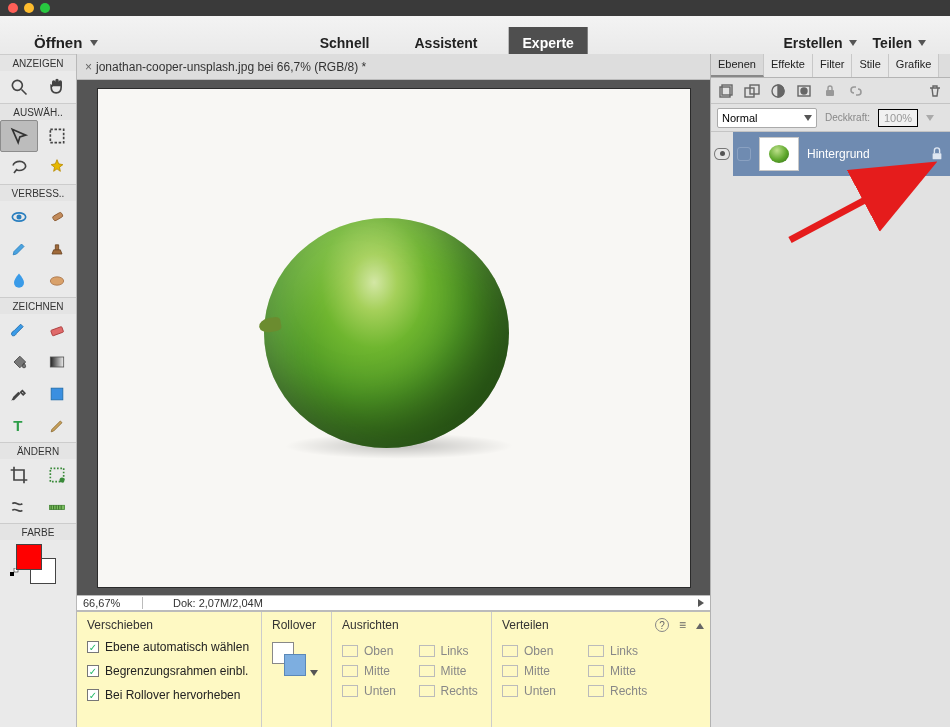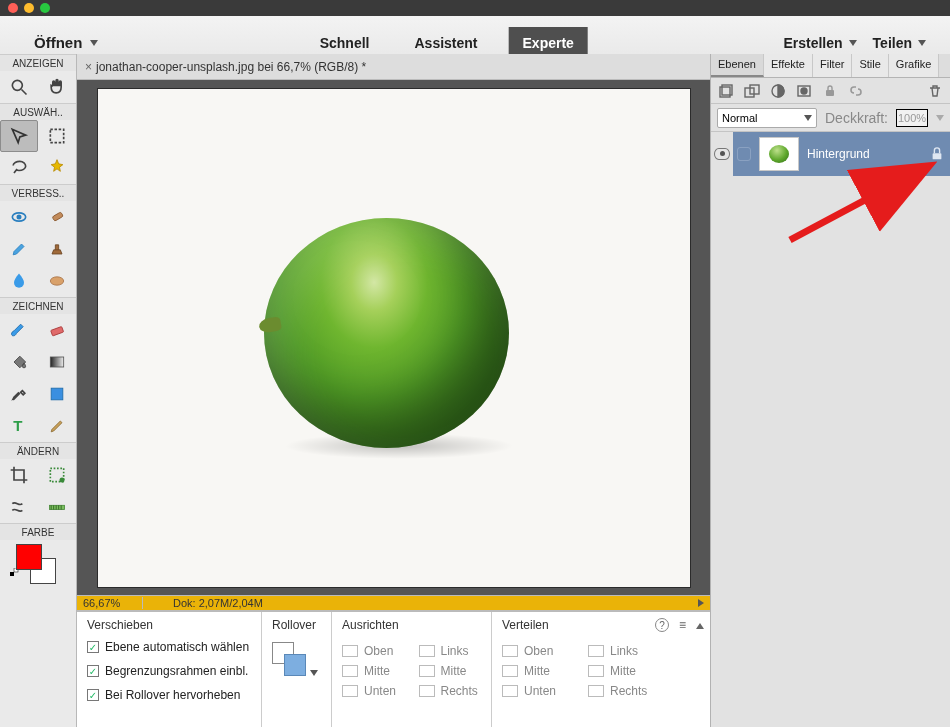--- a/index.html
+++ b/index.html
@@ -43,27 +43,27 @@
     
     .canvas-area { position: absolute; left: 77px; top: 80px; right: 240px; height: 515px; background: #555; display: flex; align-items: center; justify-content: center; }
     .canvas { width: 592px; height: 498px; background: #f8f7f4; box-shadow: 0 0 0 1px #2b2b2b; display: flex; align-items: center; justify-content: center; }
     
     .lime-wrap { position: relative; width: 300px; height: 280px; }
     .lime { position: absolute; left: 20px; top: 20px; width: 245px; height: 230px; border-radius: 50%; background: radial-gradient(ellipse at 45% 28%, #d3e7a5 0%, #a5d05a 12%, #6fb62f 28%, #4f9a25 50%, #3b7d1f 72%, #2d5f16 100%); box-shadow: inset -30px -35px 50px rgba(0,0,0,.35), inset 20px 20px 40px rgba(255,255,255,.15); }
     .lime::after { content:""; position:absolute; left:-5px; top:100px; width:22px; height:14px; background:#6b8c2f; border-radius:60% 30% 30% 60%; transform:rotate(-10deg); }
     .lime-shadow { position: absolute; left: 40px; top: 235px; width: 230px; height: 26px; background: radial-gradient(ellipse at center, rgba(0,0,0,.22), rgba(0,0,0,0) 70%); border-radius: 50%; }
 
     
-    .statusbar { position: absolute; left: 77px; top: 595px; right: 240px; height: 16px; background: #eab308; border-top: 1px solid #bbb; border-bottom: 1px solid #bbb; display: flex; align-items: center; font-size: 11px; color: #333; padding: 0 6px; }
+    .statusbar { position: absolute; left: 77px; top: 595px; right: 240px; height: 16px; background: #ffffff; border-top: 1px solid #bbb; border-bottom: 1px solid #bbb; display: flex; align-items: center; font-size: 11px; color: #333; padding: 0 6px; }
     .statusbar .zoom { width: 60px; border-right: 1px solid #bbb; }
     .statusbar .dok { padding-left: 30px; }
     .statusbar .arrow { margin-left: auto; }
 
     
-    .options { position: absolute; left: 77px; top: 611px; right: 240px; bottom: 0; background: #ffffff; border-top: 1px solid #bbb; display: flex; font-size: 12px; color: #222; }
+    .options { position: absolute; left: 77px; top: 611px; right: 240px; bottom: 0; background: #fef9c3; border-top: 1px solid #bbb; display: flex; font-size: 12px; color: #222; }
     .opt-col { border-right: 1px solid #ccc; padding: 6px 10px 4px; }
     .opt-col h4 { font-size: 12px; font-weight: 400; color: #333; margin-bottom: 8px; }
     .opt-col.c1 { width: 185px; }
     .opt-col.c2 { width: 70px; }
     .opt-col.c3 { width: 160px; }
     .opt-col.c4 { width: 178px; border-right: none; }
     .chk { display: flex; align-items: center; gap: 6px; margin-bottom: 10px; cursor: pointer; }
     .chk .box { width: 12px; height: 12px; border: 1px solid #777; background: #fff; display: inline-flex; align-items: center; justify-content: center; font-size: 10px; color: #2b6; }
     .align-grid { display: grid; grid-template-columns: 1fr 1fr; gap: 6px 14px; margin-top: 12px; }
     .align-btn { display: flex; align-items: center; gap: 6px; color: #888; font-size: 12px; }
@@ -74,21 +74,21 @@
     .panel-tabs { display: flex; border-bottom: 1px solid #b4b4b4; background: #ddd; height: 24px; }
     .ptab { font-size: 11px; padding: 4px 7px; border-right: 1px solid #c8c8c8; cursor: pointer; color: #222; background: #e9e9e9; }
     .ptab.active { background: #d9d9d9; border-bottom: 2px solid #888; font-weight: 400; }
     .ptab-menu { margin-left: auto; padding: 4px 6px; font-size: 12px; cursor: pointer; color: #444; }
     .panel-toolbar { height: 26px; display: flex; align-items: center; gap: 8px; padding: 0 6px; border-bottom: 1px solid #c4c4c4; }
     .pticon { width: 18px; height: 18px; color: #777; cursor: pointer; display: inline-flex; align-items: center; justify-content: center; }
     .pticon svg { width: 16px; height: 16px; }
     .pticon.trash { margin-left: auto; }
     .blend-row { height: 28px; display: flex; align-items: center; padding: 0 6px; gap: 8px; border-bottom: 1px solid #c4c4c4; }
     .blend-select { flex: 0 0 100px; height: 20px; background: #fff; border: 1px solid #aaa; border-radius: 2px; font-size: 11px; padding: 1px 4px; display: flex; align-items: center; justify-content: space-between; }
-    .opacity-label { font-size: 14px; color: #888; }
+    .opacity-label { font-size: 10px; color: #888; }
     .opacity-val { width: 40px; height: 18px; border: 1px solid #000000; background: #f1f1f1; color: #999; font-size: 11px; display: flex; align-items: center; justify-content: center; }
 
     .layer-row { height: 44px; background: #6f8bb1; display: flex; align-items: center; padding: 0 6px 0 4px; gap: 8px; color: #fff; font-size: 12px; }
     .layer-pre { width: 22px; display: flex; align-items: center; justify-content: center; }
     .eye { width: 16px; height: 12px; border: 1px solid #777; border-radius: 60%/100%; background: #e6e6e6; position: relative; }
     .eye::after { content:""; position:absolute; left:5px; top:2px; width:5px; height:5px; background:#555; border-radius:50%; }
     .link { width: 14px; height: 14px; border: 1px solid #9db0cb; border-radius: 3px; opacity: .6; }
     .thumb { width: 40px; height: 34px; background: #fff; border: 1px solid #c8c8c8; display: flex; align-items: center; justify-content: center; }
     .thumb .mini-lime { width: 20px; height: 18px; border-radius: 50%; background: radial-gradient(circle at 40% 30%, #bde08a, #5ea72c 55%, #2f6b15); }
     .lock-icn { margin-left: auto; width: 14px; height: 14px; }

